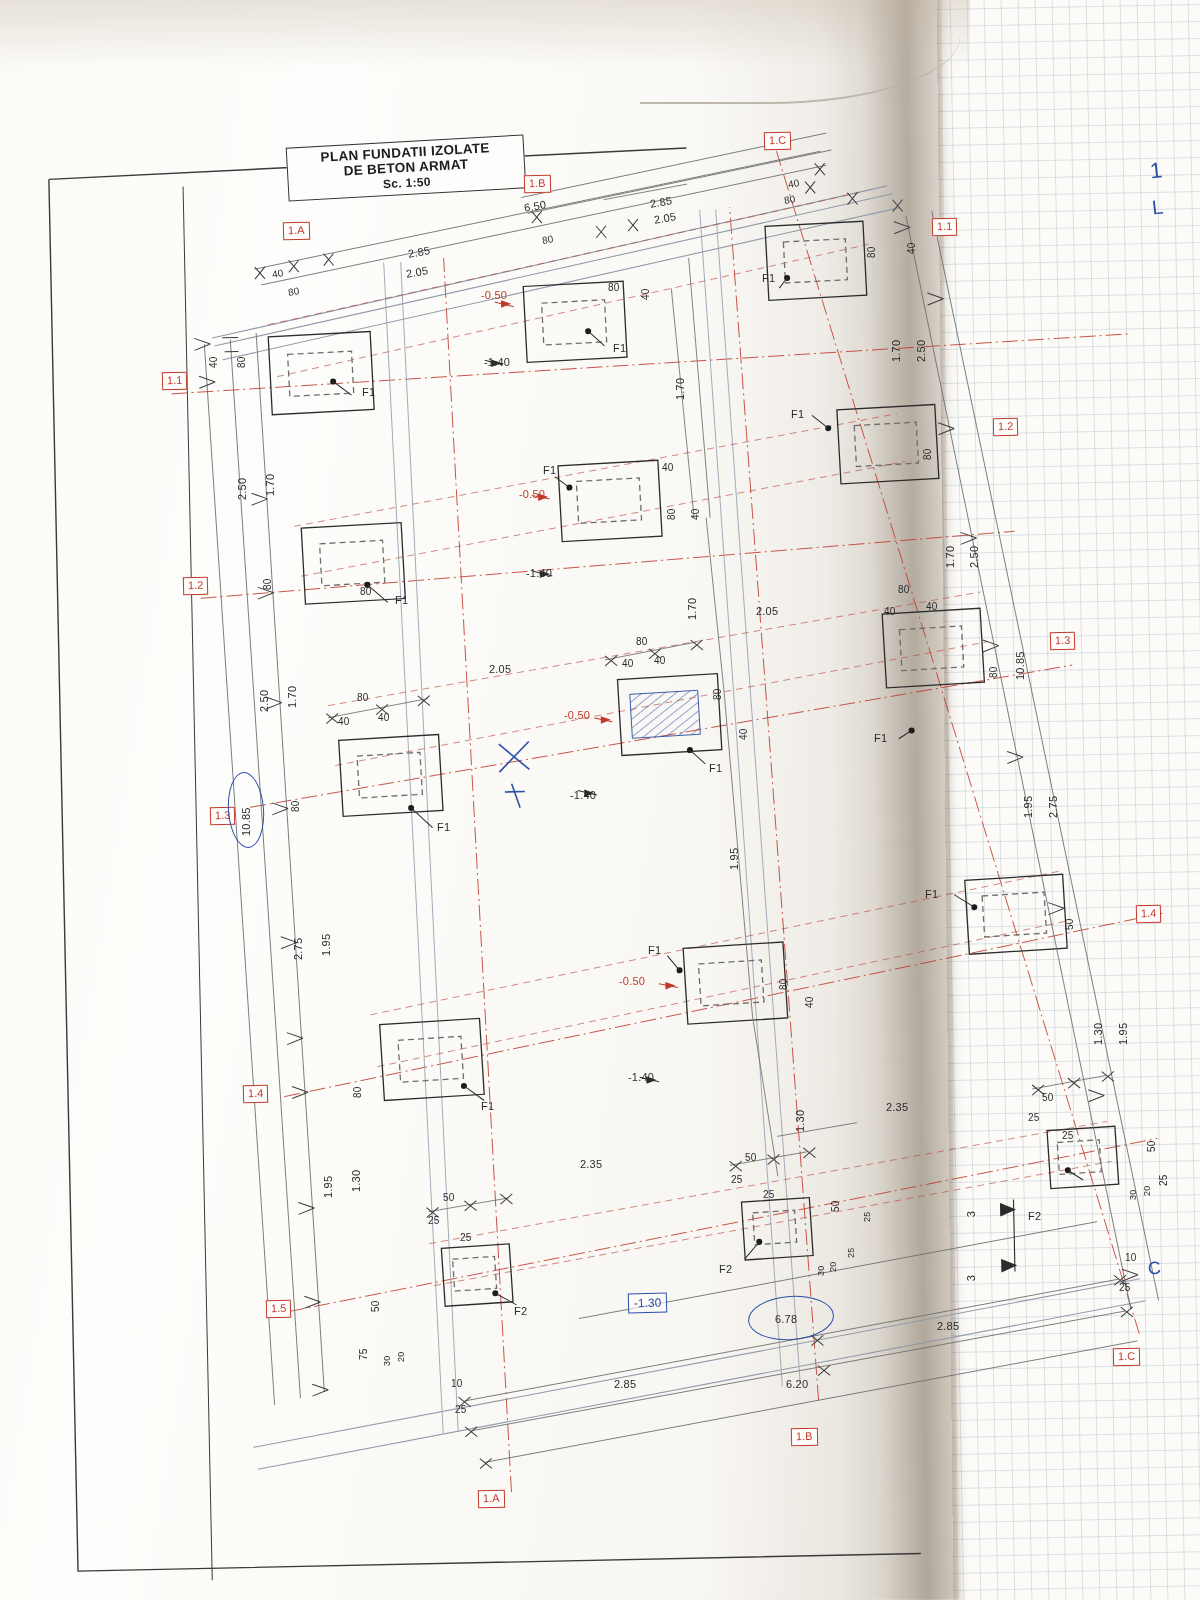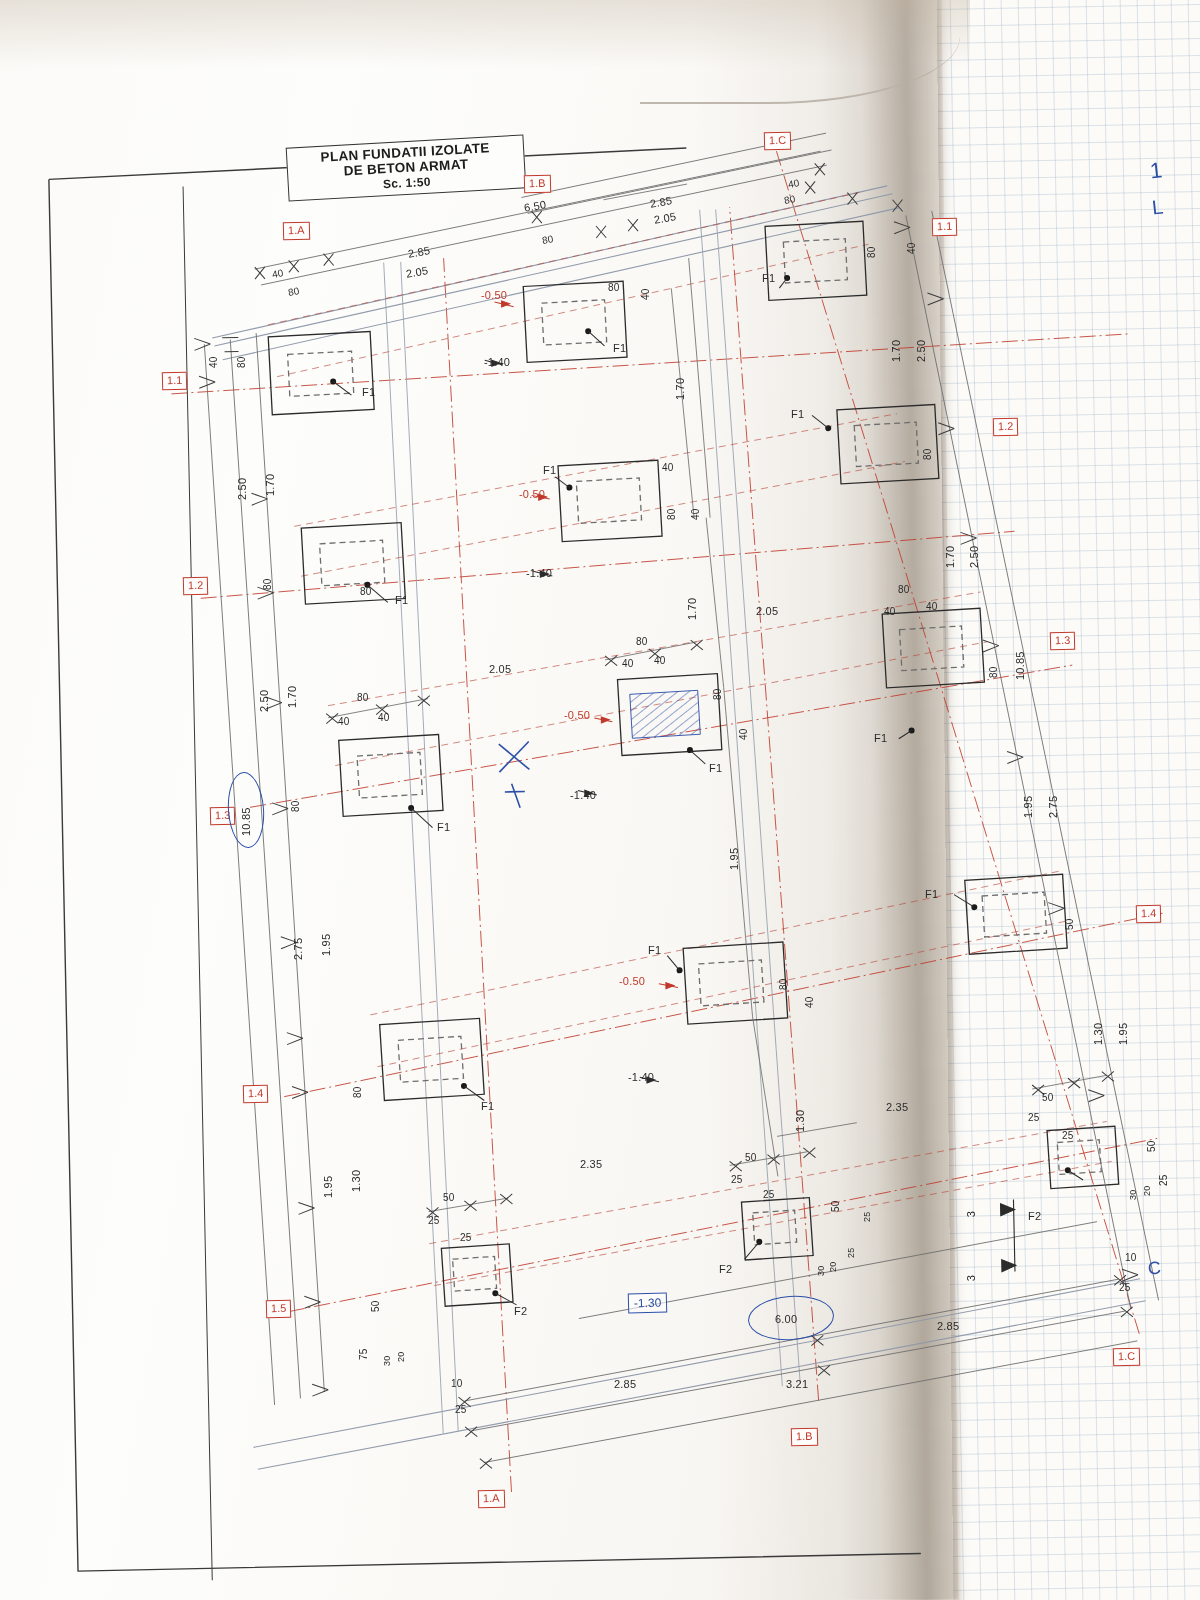--- a/index.html
+++ b/index.html
@@ -579,23 +579,23 @@
 <div class="lbl rot90" style="left:686px;top:620px">1.70</div>
 <div class="lbl rot90" style="left:728px;top:870px">1.95</div>
 <div class="lbl rot90" style="left:794px;top:1132px">1.30</div>
 
 <div class="lbl" style="left:489px;top:663px">2.05</div>
 <div class="lbl" style="left:756px;top:605px">2.05</div>
 <div class="lbl" style="left:580px;top:1158px">2.35</div>
 <div class="lbl" style="left:886px;top:1101px">2.35</div>
 <div class="lbl" style="left:614px;top:1378px">2.85</div>
 <div class="lbl" style="left:937px;top:1320px">2.85</div>
-<div class="lbl" style="left:775px;top:1313px">6.00</div>
+<div class="lbl" style="left:775px;top:1313px">6.78</div>
 <div class="ellipse" style="left:748px;top:1296px;width:84px;height:42px;transform:rotate(-4deg)"></div>
-<div class="lbl" style="left:786px;top:1378px">3.21</div>
+<div class="lbl" style="left:786px;top:1378px">6.20</div>
 
 <div class="lbl small" style="left:636px;top:636px">80</div>
 <div class="lbl small" style="left:622px;top:658px">40</div>
 <div class="lbl small" style="left:654px;top:655px">40</div>
 <div class="lbl small" style="left:360px;top:586px">80</div>
 <div class="lbl small" style="left:357px;top:692px">80</div>
 <div class="lbl small" style="left:338px;top:716px">40</div>
 <div class="lbl small" style="left:378px;top:712px">40</div>
 <div class="lbl small" style="left:898px;top:584px">80</div>
 <div class="lbl small" style="left:884px;top:606px">40</div>

